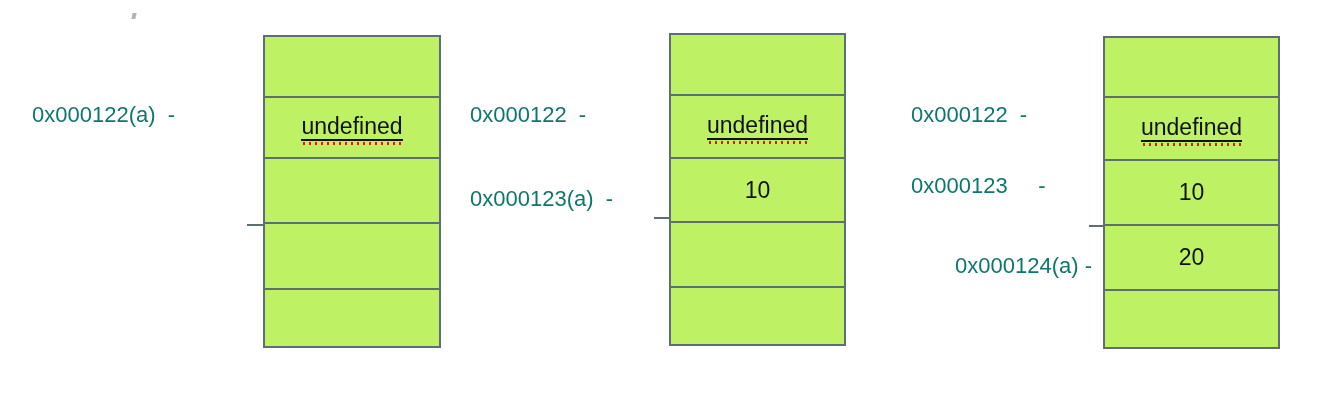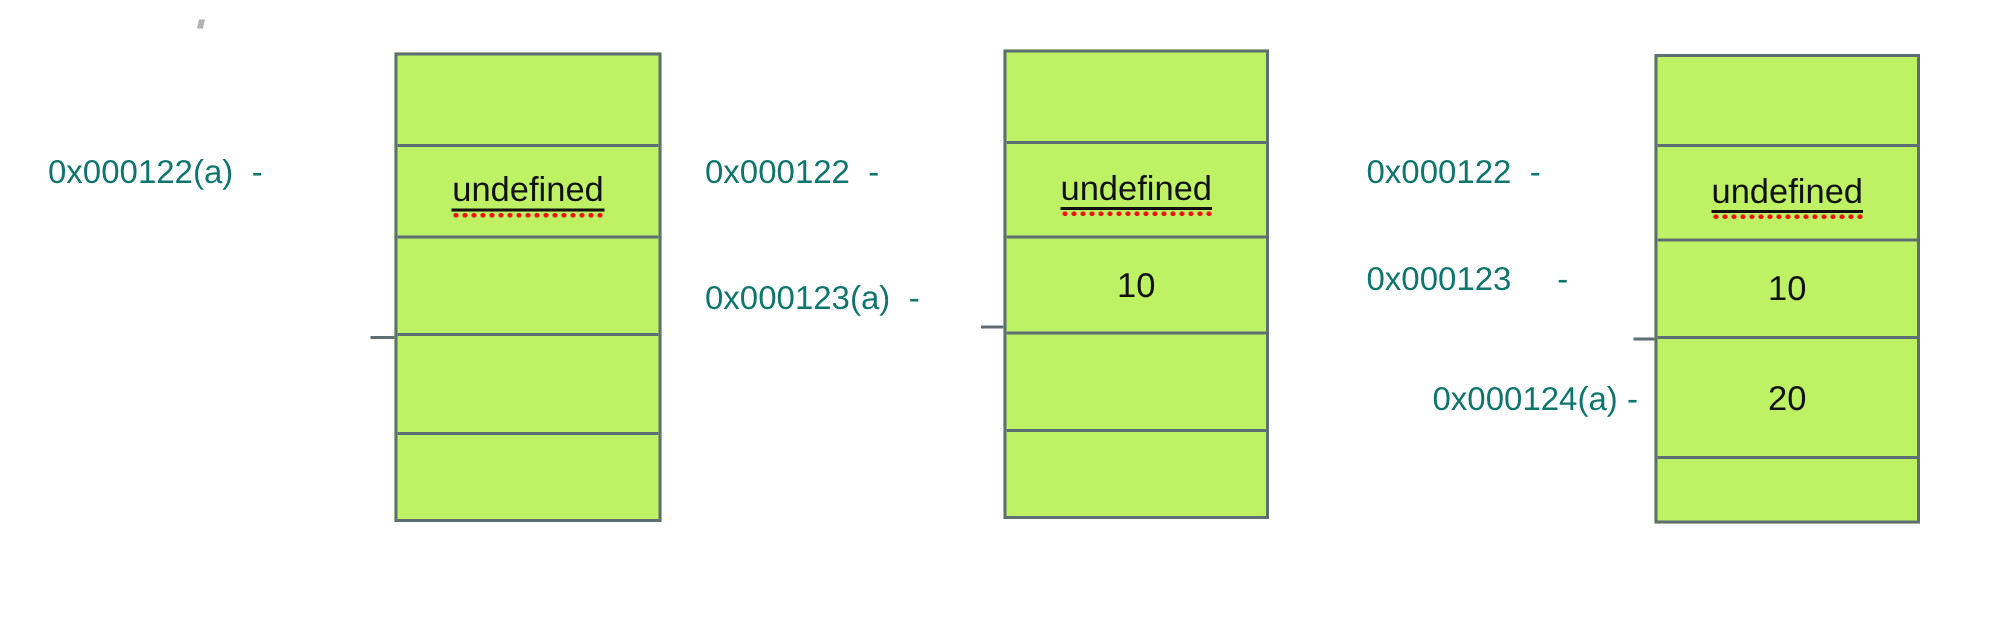--- a/index.html
+++ b/index.html
@@ -166,21 +166,21 @@
     <div class="mem-column" style="left:1103px; top:36px; width:177px; height:313px;">
       <div class="mem-cell" style="top:0px; height:60px;">
         <span class="cell-value"></span>
       </div>
       <div class="mem-cell" style="top:60px; height:63px;">
         <span class="cell-value undefined-token">undefined</span>
       </div>
       <div class="mem-cell" style="top:123px; height:65px;">
         <span class="cell-value">10</span>
       </div>
-      <div class="mem-cell" style="top:188px; height:80px;">
+      <div class="mem-cell" style="top:188px; height:65px;">
         <span class="cell-value">20</span>
       </div>
       <div class="mem-cell last" style="top:253px; height:56px;">
         <span class="cell-value"></span>
       </div>
     </div>
   </div>
 
 </div>
 

